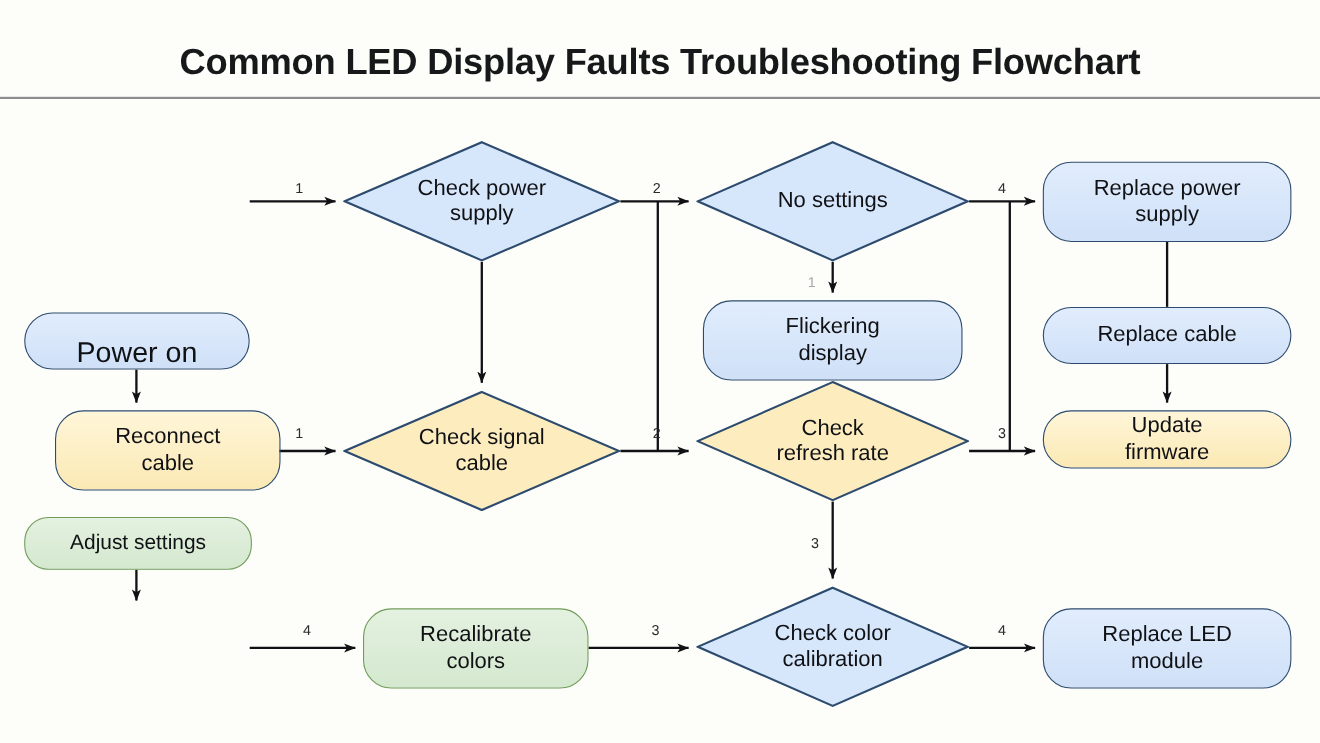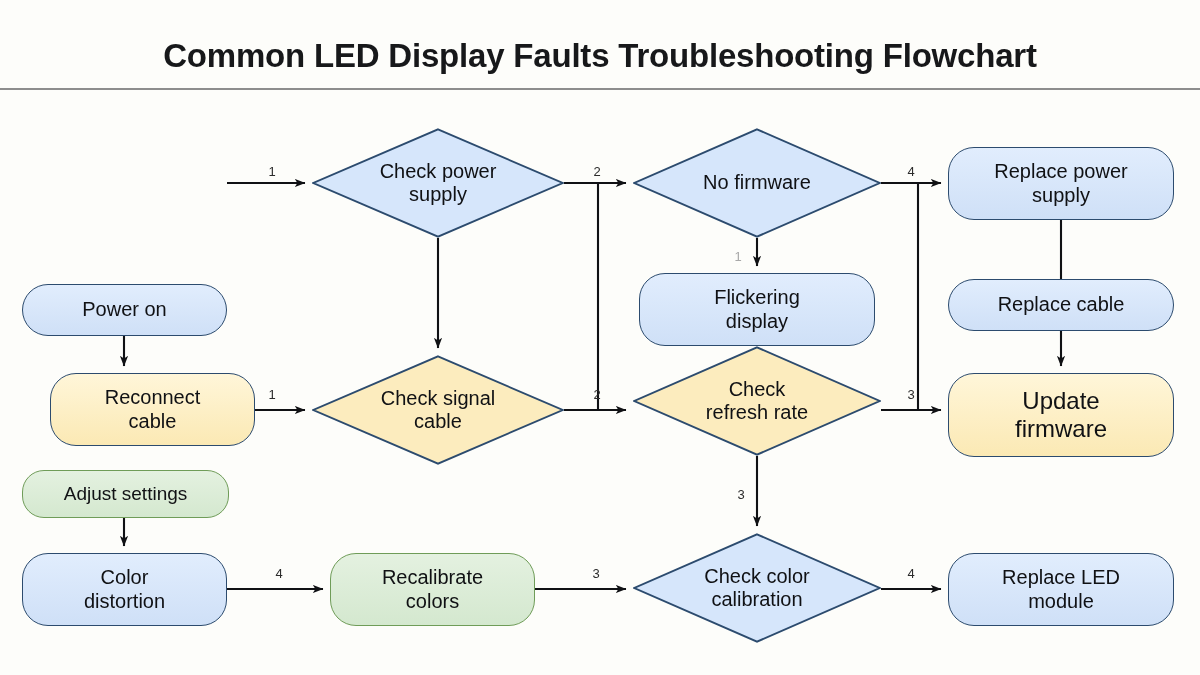--- a/index.html
+++ b/index.html
@@ -119,58 +119,54 @@
 
       <path d="M227,589 L323,589" marker-end="url(#arw)"></path>
 
       <path d="M535,589 L626,589" marker-end="url(#arw)"></path>
 
       <path d="M881,589 L941,589" marker-end="url(#arw)"></path>
     </g>
   </svg>
 
 
-  <div class="node shape-round fill-blue" style="left:22px;top:284px;width:205px;height:52px;font-size:20px;">
+  <div class="node shape-round fill-blue" style="left:22px;top:284px;width:205px;height:52px;font-size:26px;align-items:flex-end;">
     <span class="node-label">Power on</span>
   </div>
 
   <div class="node shape-round fill-yellow" style="left:22px;top:373px;width:205px;height:73px;font-size:20px;margin-left:28px;">
     <span class="node-label">Reconnect
 cable</span>
   </div>
 
   <div class="node shape-round fill-green" style="left:22px;top:470px;width:207px;height:48px;font-size:19px;border-radius:22px;">
     <span class="node-label">Adjust settings</span>
   </div>
 
-  <div class="node shape-round fill-blue" style="left:22px;top:553px;width:205px;height:73px;font-size:20px;">
-    <span class="node-label">Color
-distortion</span>
-  </div>
 
   <div class="node shape-round fill-green" style="left:330px;top:553px;width:205px;height:73px;font-size:20px;">
     <span class="node-label">Recalibrate
 colors</span>
   </div>
 
   <div class="node shape-round fill-blue" style="left:639px;top:273px;width:236px;height:73px;font-size:20px;">
     <span class="node-label">Flickering
 display</span>
   </div>
 
   <div class="node shape-round fill-blue" style="left:948px;top:147px;width:226px;height:73px;font-size:20px;">
     <span class="node-label">Replace power
 supply</span>
   </div>
 
   <div class="node shape-round fill-blue" style="left:948px;top:279px;width:226px;height:52px;font-size:20px;">
     <span class="node-label">Replace cable</span>
   </div>
 
-  <div class="node shape-round fill-yellow" style="left:948px;top:373px;width:226px;height:84px;font-size:24px;">
+  <div class="node shape-round fill-yellow" style="left:948px;top:373px;width:226px;height:53px;font-size:20px;">
     <span class="node-label">Update
 firmware</span>
   </div>
 
   <div class="node shape-round fill-blue" style="left:948px;top:553px;width:226px;height:73px;font-size:20px;">
     <span class="node-label">Replace LED
 module</span>
   </div>
 
   <div class="diamond" style="left:312px;top:128px;width:252px;height:110px;font-size:20px;">
@@ -186,21 +182,21 @@
       <polygon points="126,1.3 250.7,55 126,108.7 1.3,55" fill="#fcecbe" stroke="#2c4b6e" stroke-width="1.9"></polygon>
     </svg>
     <span class="node-label">Check signal
 cable</span>
   </div>
 
   <div class="diamond" style="left:633px;top:128px;width:248px;height:110px;font-size:20px;">
     <svg width="248" height="110" viewBox="0 0 248 110" xmlns="http://www.w3.org/2000/svg">
       <polygon points="124,1.3 246.7,55 124,108.7 1.3,55" fill="#d6e6fb" stroke="#2c4b6e" stroke-width="1.9"></polygon>
     </svg>
-    <span class="node-label">No firmware</span>
+    <span class="node-label">No settings</span>
   </div>
 
   <div class="diamond" style="left:633px;top:346px;width:248px;height:110px;font-size:20px;">
     <svg width="248" height="110" viewBox="0 0 248 110" xmlns="http://www.w3.org/2000/svg">
       <polygon points="124,1.3 246.7,55 124,108.7 1.3,55" fill="#fcecbe" stroke="#2c4b6e" stroke-width="1.9"></polygon>
     </svg>
     <span class="node-label">Check
 refresh rate</span>
   </div>
 

